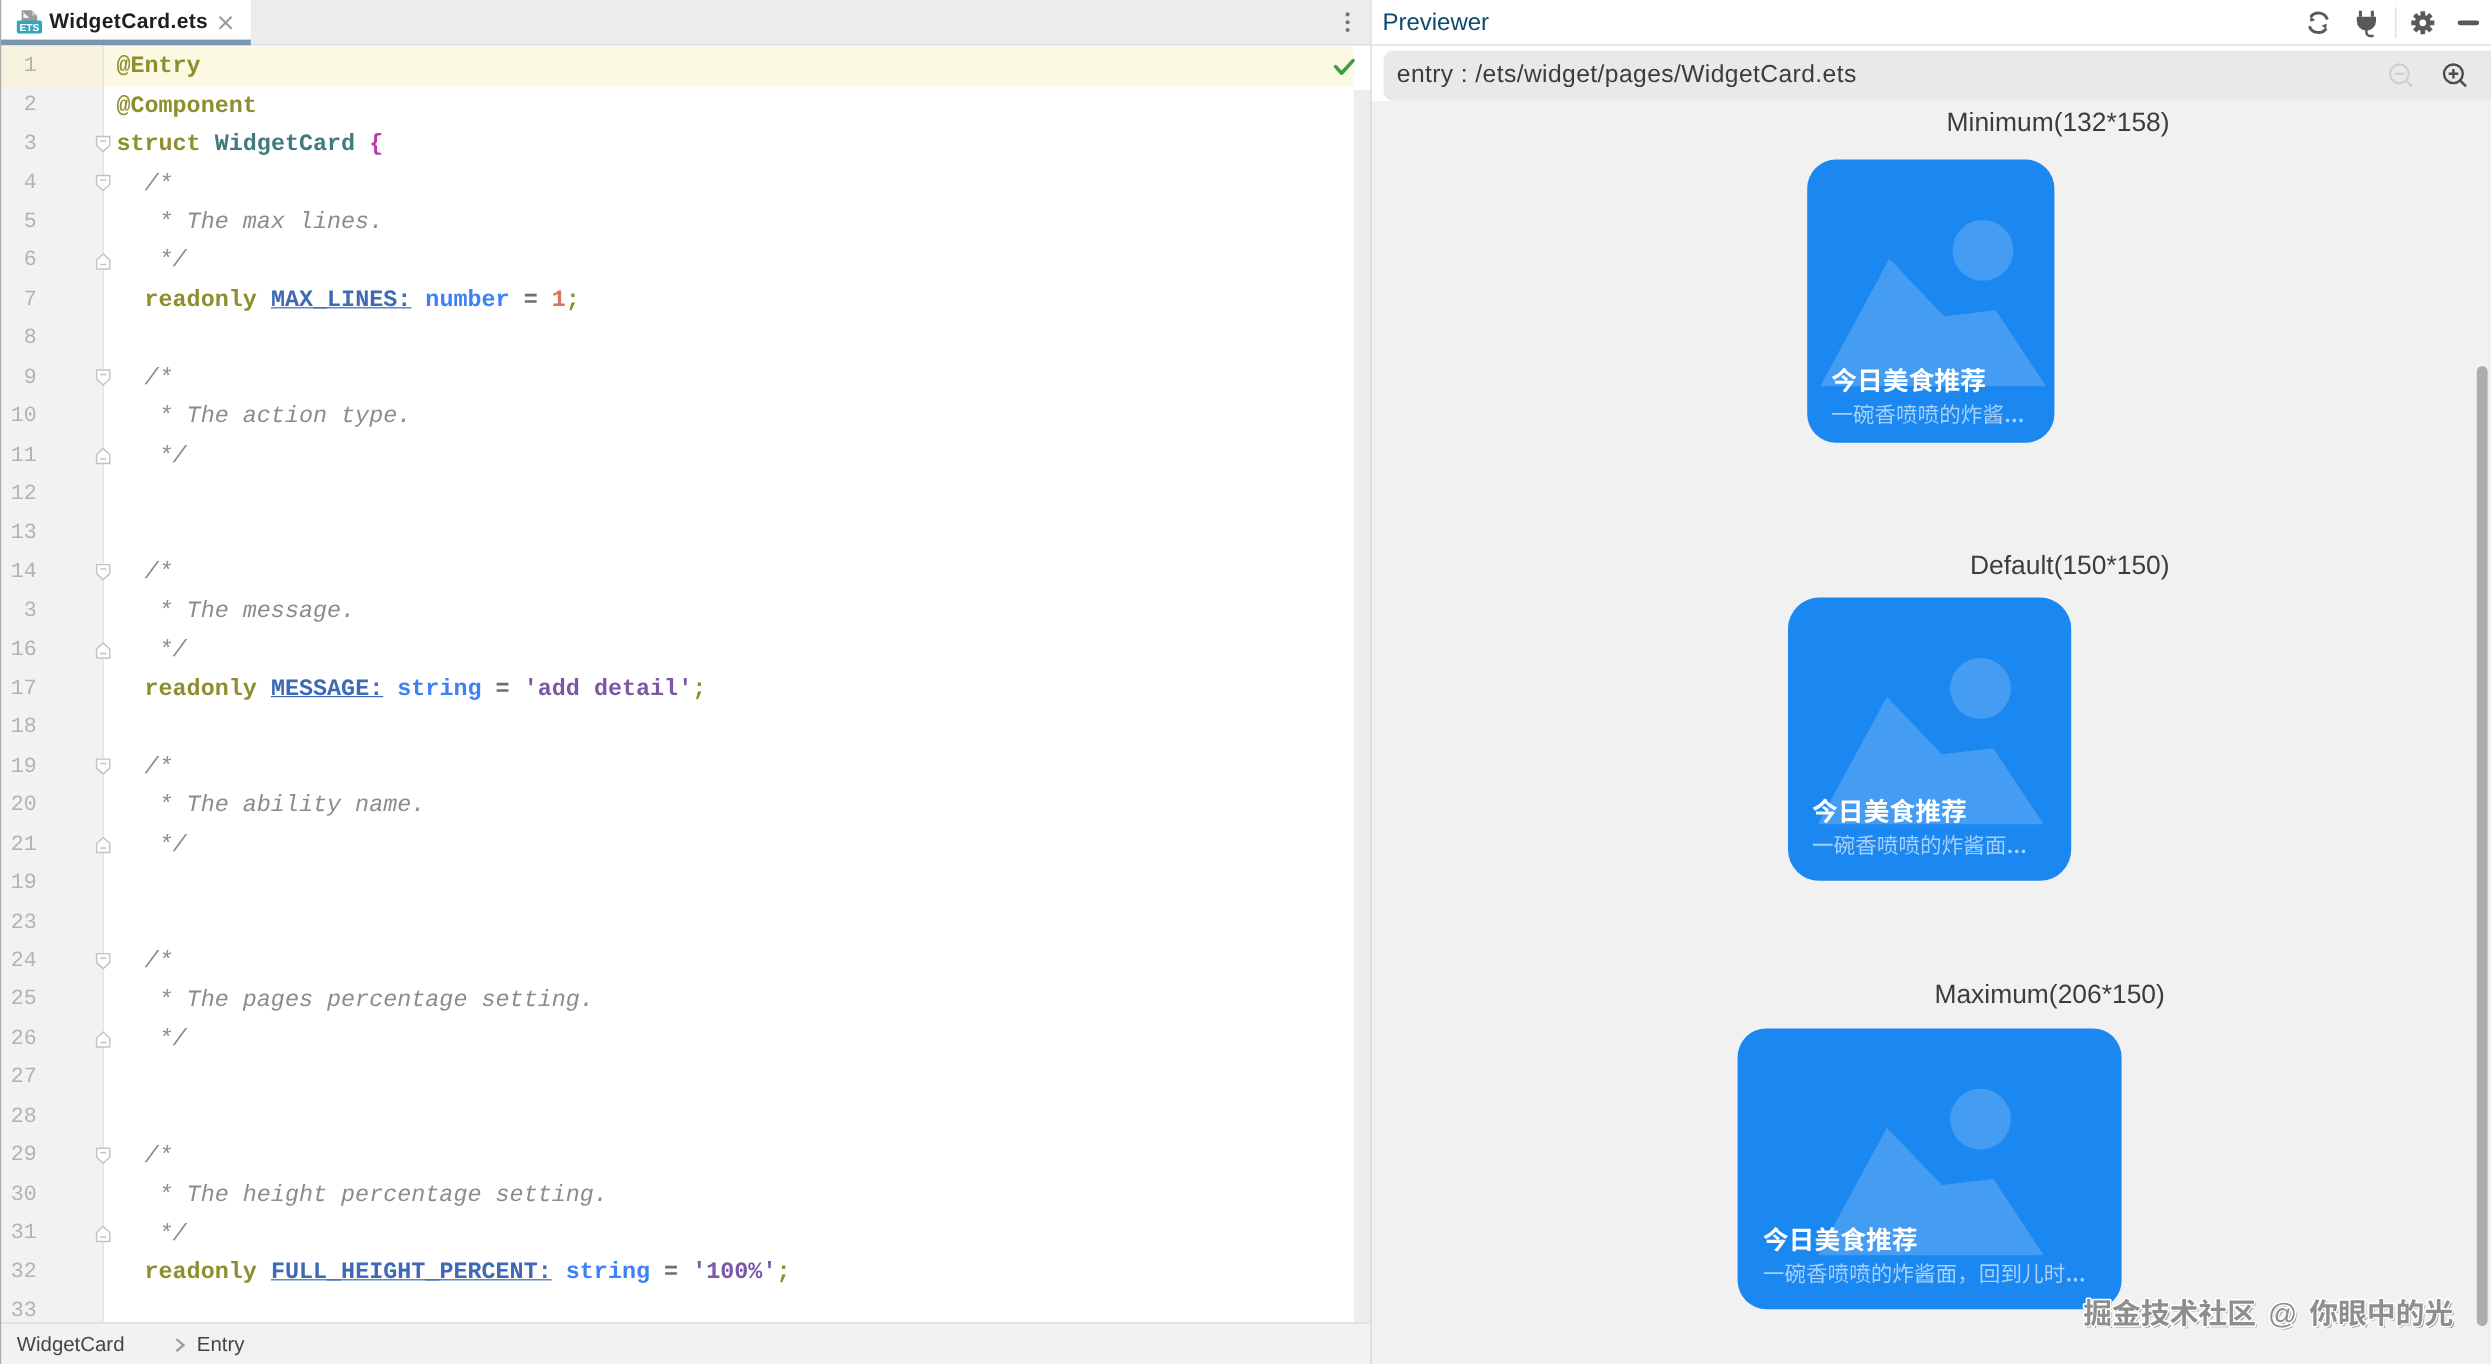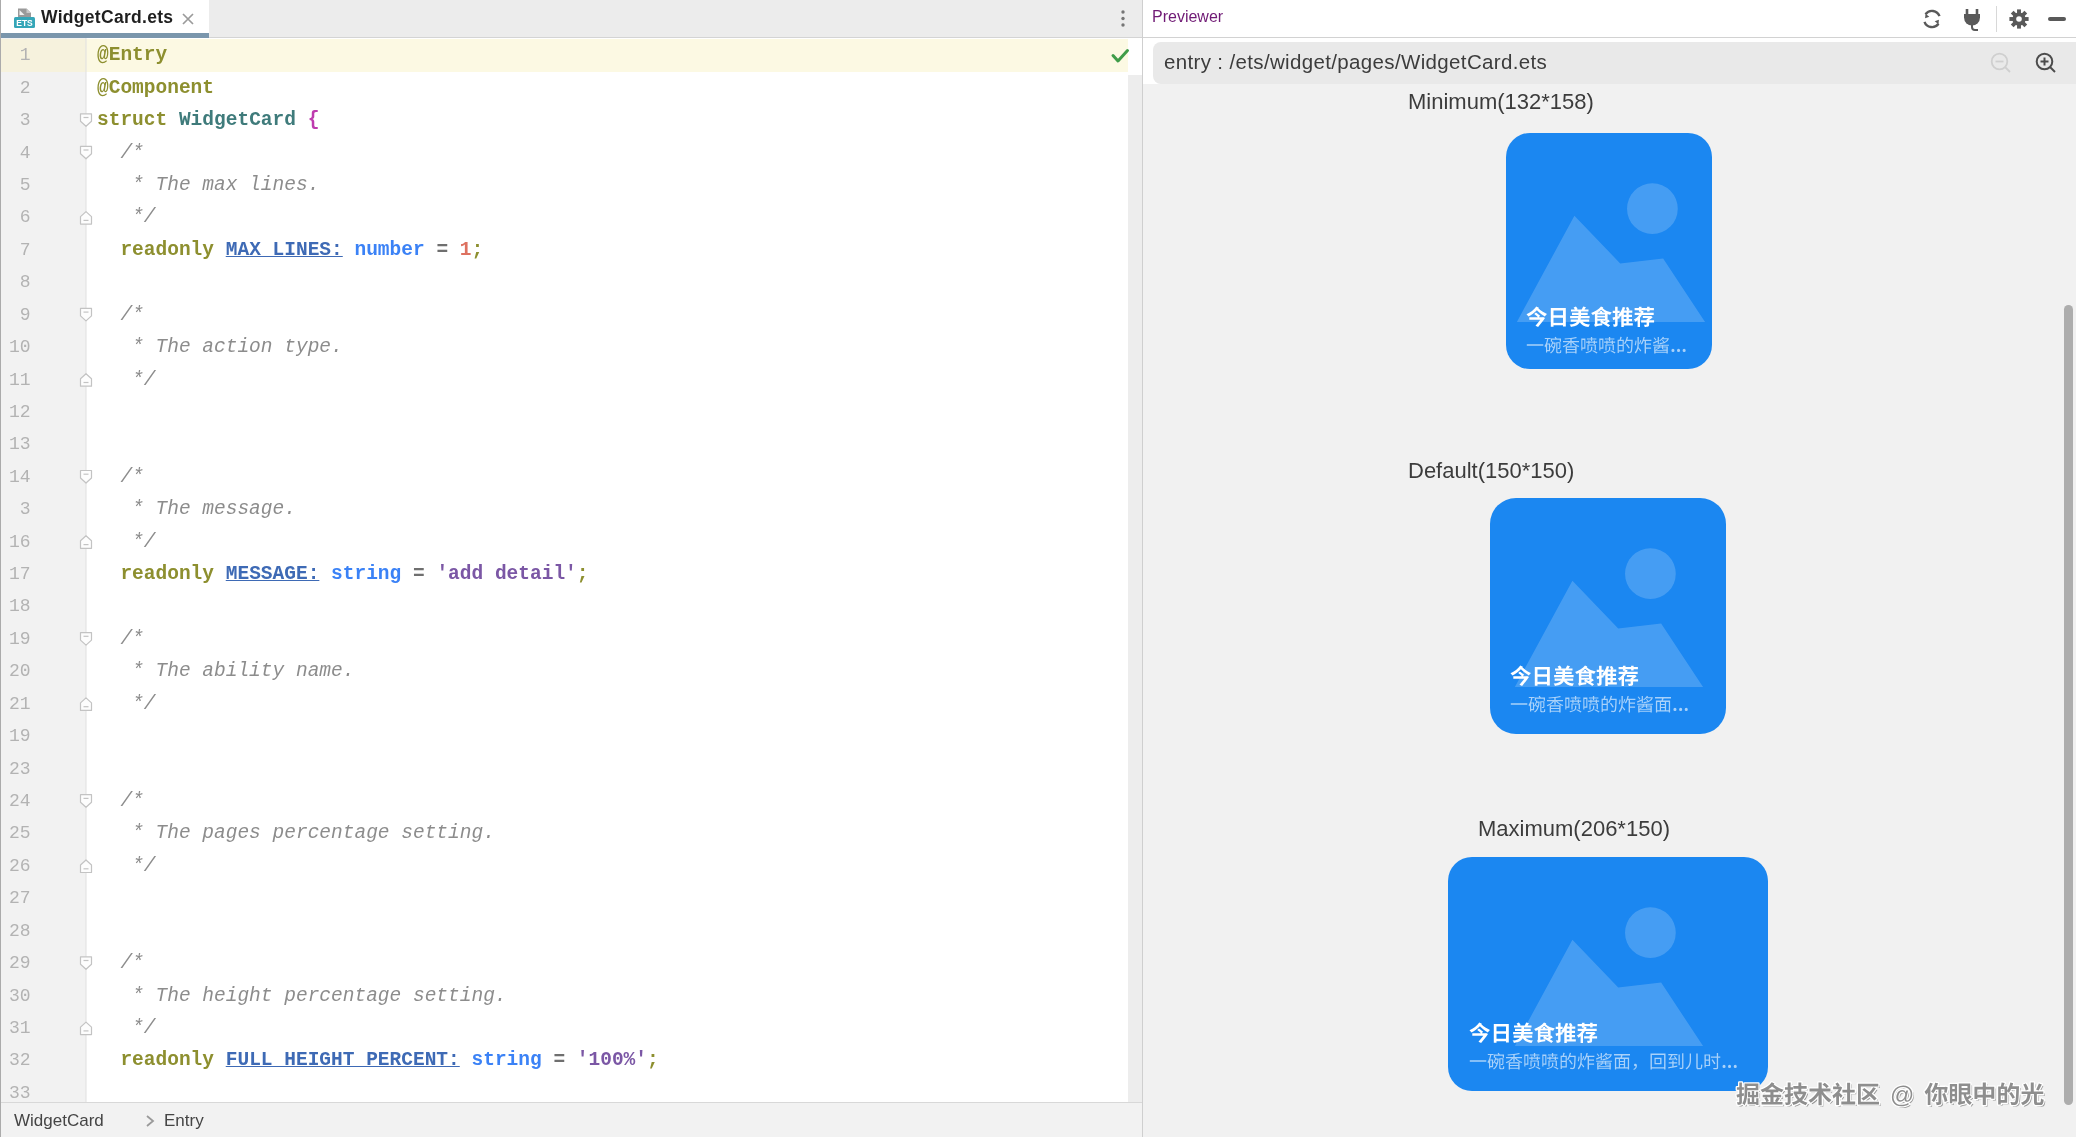--- a/index.html
+++ b/index.html
@@ -31,26 +31,26 @@
 .cl-line .n { color:#dd7160; }
 .cl-line .s { color:#7b57a5; }
 .cl-line .m { color:#8d8f2f; }
 .cl-line .p { color:#000; }
 #crumbs { position:absolute; left:0; top:1102px; width:1142px; height:35px; background:#f2f2f2;
   border-top:1px solid #d8d8d8; font-size:17px; color:#454545; }
 
 #prev { position:absolute; left:1142px; top:0; width:934px; height:1137px; background:#f1f1f1;
   border-left:1px solid #cfcfcf; }
 #prevhead { position:absolute; left:0; top:0; width:934px; height:84px; background:#ffffff; }
-#prevtitle { position:absolute; left:9px; top:8px; font-size:16px; color:#701a75; }
+#prevtitle { position:absolute; left:9px; top:8px; font-size:20px; color:#0c4a6e; }
 #prevheadline { position:absolute; left:0; top:37px; width:934px; height:1px; background:#d2d2d2; }
 #entrybar { position:absolute; left:10px; top:42px; width:924px; height:42px; background:#e9e9e9;
   border-radius:8px 0 0 8px; }
 #entrytext { position:absolute; left:11px; top:8px; font-size:20.5px; letter-spacing:0.35px; color:#3c3c3c; }
-.sectitle { position:absolute; width:400px; text-align:left; font-size:22px; color:#3c3c3c; }
+.sectitle { position:absolute; width:400px; text-align:right; font-size:22px; color:#3c3c3c; }
 #scrollbar { position:absolute; left:2064px; top:305px; width:9px; height:800px; border-radius:4.5px; background:#adadad; }
 </style></head>
 <body>
 <div id="page">
   <div style="position:absolute;left:0;top:0;width:1px;height:1137px;background:#ababab;z-index:50"></div>
   <div id="tabbar">
     <div id="tab"></div>
     <div id="tabunder"></div>
     <svg style="position:absolute;left:13px;top:7px" width="23" height="22" viewBox="0 0 23 22">
       <path d="M5 1.5 h8.5 l4.5 4.5 v5 h-13 z" fill="#9a9a9a"></path>
@@ -212,21 +212,21 @@
       <svg style="position:absolute;left:881px;top:9px" width="24" height="24" viewBox="0 0 24 24">
         <circle cx="10.5" cy="10.5" r="7.8" stroke="#4c4c4c" stroke-width="2" fill="none"></circle>
         <line x1="6.5" y1="10.5" x2="14.5" y2="10.5" stroke="#4c4c4c" stroke-width="2"></line>
         <line x1="10.5" y1="6.5" x2="10.5" y2="14.5" stroke="#4c4c4c" stroke-width="2"></line>
         <line x1="16" y1="16" x2="21" y2="21" stroke="#4c4c4c" stroke-width="2"></line>
       </svg>
     </div>
   </div>
   <div class="sectitle" style="left:1408px;top:89px">Minimum(132*158)</div>
   <div class="sectitle" style="left:1408px;top:458px">Default(150*150)</div>
-  <div class="sectitle" style="left:1478px;top:816px">Maximum(206*150)</div>
+  <div class="sectitle" style="left:1404px;top:816px">Maximum(206*150)</div>
   <div style="position:absolute;left:1506px;top:133px;width:206px;height:236px;background:#1b87f1;border-radius:24px"></div>
 <svg style="position:absolute;left:1512px;top:165px" width="195" height="195" viewBox="0 0 100 100">
 <circle cx="72" cy="22.4" r="13" fill="#ffffff" fill-opacity="0.19"></circle>
 <path d="M2.5 80.5 L32 26 L55.5 50.5 L77.5 48 L99 80.5 Z" fill="#ffffff" fill-opacity="0.19"></path>
 </svg>
     <div style="position:absolute;left:1490px;top:498px;width:236px;height:236px;background:#1b87f1;border-radius:26px"></div>
 <svg style="position:absolute;left:1510px;top:530px" width="195" height="195" viewBox="0 0 100 100">
 <circle cx="72" cy="22.4" r="13" fill="#ffffff" fill-opacity="0.19"></circle>
 <path d="M2.5 80.5 L32 26 L55.5 50.5 L77.5 48 L99 80.5 Z" fill="#ffffff" fill-opacity="0.19"></path>
 </svg>

